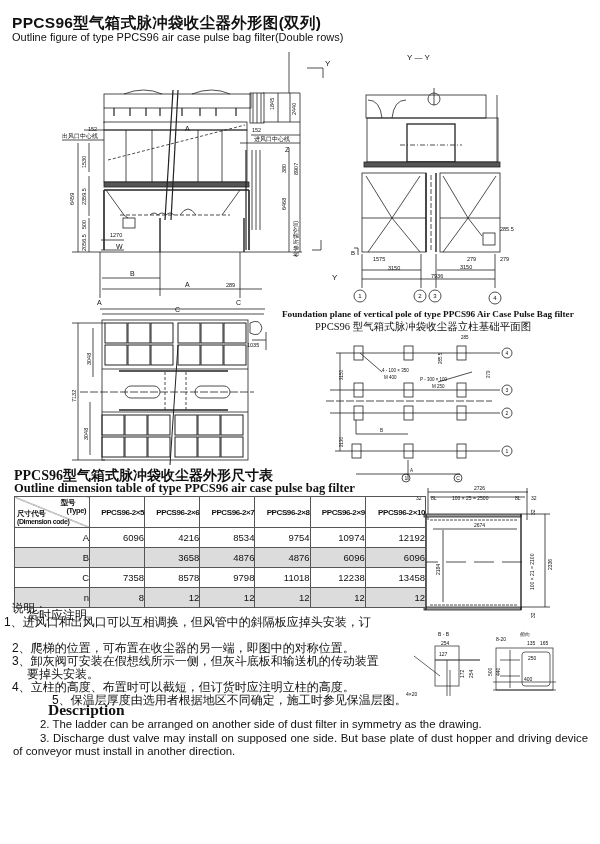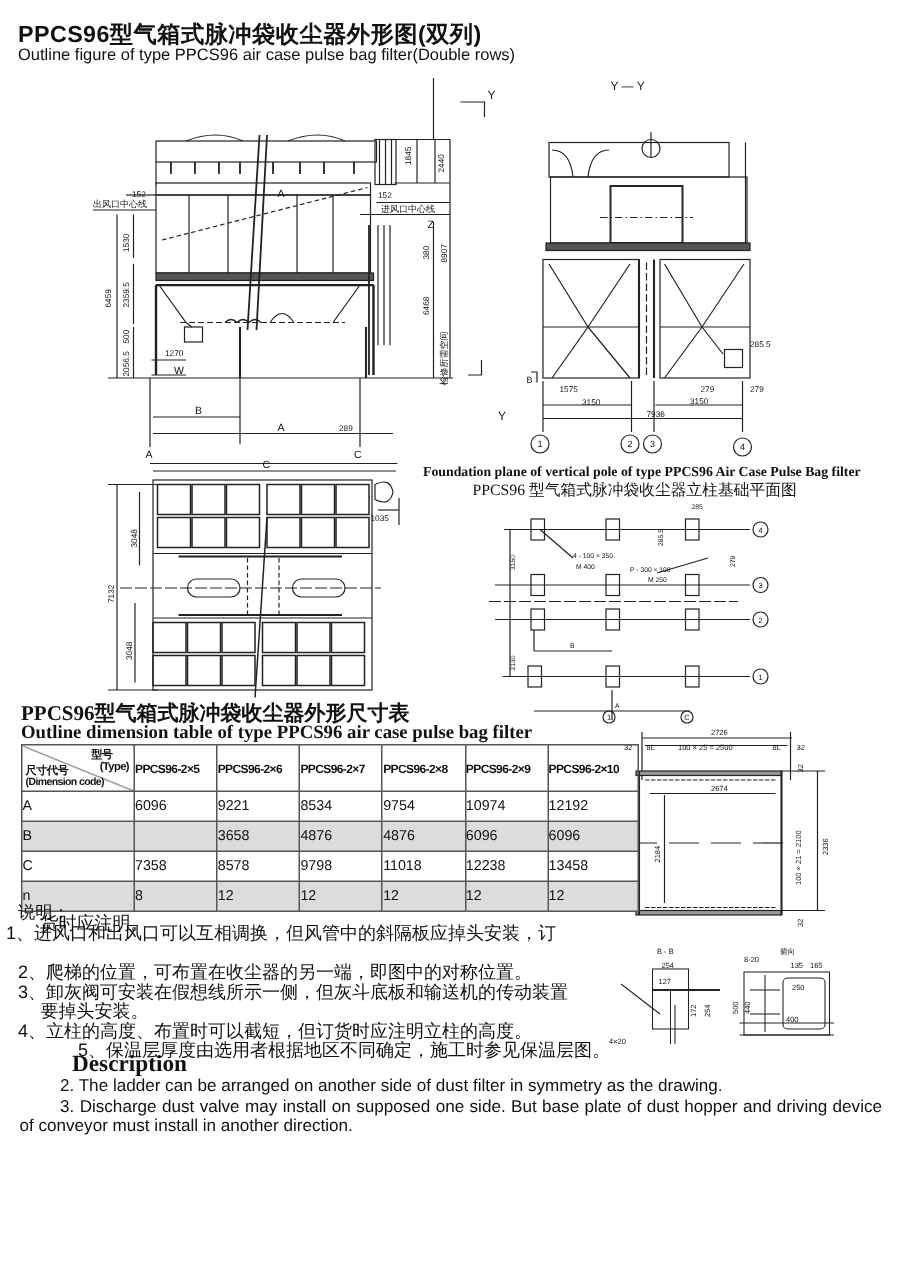--- a/index.html
+++ b/index.html
@@ -7,21 +7,21 @@
   .abs{position:absolute;}
   .title-cn{left:12px;top:13px;font-size:15.5px;font-weight:bold;letter-spacing:0.3px;white-space:nowrap;}
   .title-en{left:12px;top:31px;font-size:11px;white-space:nowrap;}
   svg{position:absolute;overflow:visible;}
   svg text{font-family:"Liberation Sans","DejaVu Sans",sans-serif;fill:#111;}
   .fp-en{left:282px;top:309px;font-family:"Liberation Serif","DejaVu Serif",serif;font-weight:bold;font-size:9.2px;white-space:nowrap;}
   .fp-cn{left:315px;top:320px;font-family:"Liberation Serif","DejaVu Serif",serif;font-size:10.5px;white-space:nowrap;}
   .tbl-cn{left:14px;top:467px;font-family:"Liberation Serif","DejaVu Serif",serif;font-weight:bold;font-size:14px;white-space:nowrap;}
   .tbl-en{left:14px;top:481px;font-family:"Liberation Serif","DejaVu Serif",serif;font-weight:bold;font-size:12.5px;white-space:nowrap;}
   table.dim{position:absolute;left:14px;top:496px;border-collapse:collapse;width:412px;}
-  table.dim td, table.dim th{border:1px solid #555;text-align:left;font-size:9.5px;height:19px;padding:0;}
+  table.dim td, table.dim th{border:1px solid #555;text-align:right;font-size:9.5px;height:19px;padding:0;}
   table.dim th{font-size:8px;font-weight:bold;letter-spacing:-0.4px;height:30px;}
   table.dim tr.shade td{background:#dcdcdc;}
   table.dim th.corner{position:relative;width:74px;background:linear-gradient(to top right,transparent calc(50% - 0.6px),#555 50%,transparent calc(50% + 0.6px));text-align:left;}
   .corner span{position:absolute;font-size:7.5px;font-weight:bold;line-height:8px;}
   .notes-head{left:12px;top:601px;font-size:11.5px;}
   .note-cn{font-size:12px;line-height:13.5px;}
   .desc-head{left:12px;top:701px;font-family:"Liberation Serif","DejaVu Serif",serif;font-weight:bold;font-size:15.5px;margin-left:36px;}
   .desc{left:13px;top:718px;width:575px;font-size:11.4px;line-height:13.6px;text-align:justify;}
   .desc p{margin:0;text-indent:27px;}
 </style>
@@ -398,21 +398,21 @@
       <th>PPCS96-2×7</th>
       <th>PPCS96-2×8</th>
       <th>PPCS96-2×9</th>
       <th>PPCS96-2×10</th>
     </tr>
   </thead>
   <tbody>
     <tr>
       <td>A</td>
       <td>6096</td>
-        <td>9221</td>
+        <td>4216</td>
       <td>8534</td>
         <td>9754</td>
       <td>10974</td>
         <td>12192</td>
     </tr>
     <tr class="shade">
       <td>B</td>
       <td></td>
         <td>3658</td>
       <td>4876</td>

